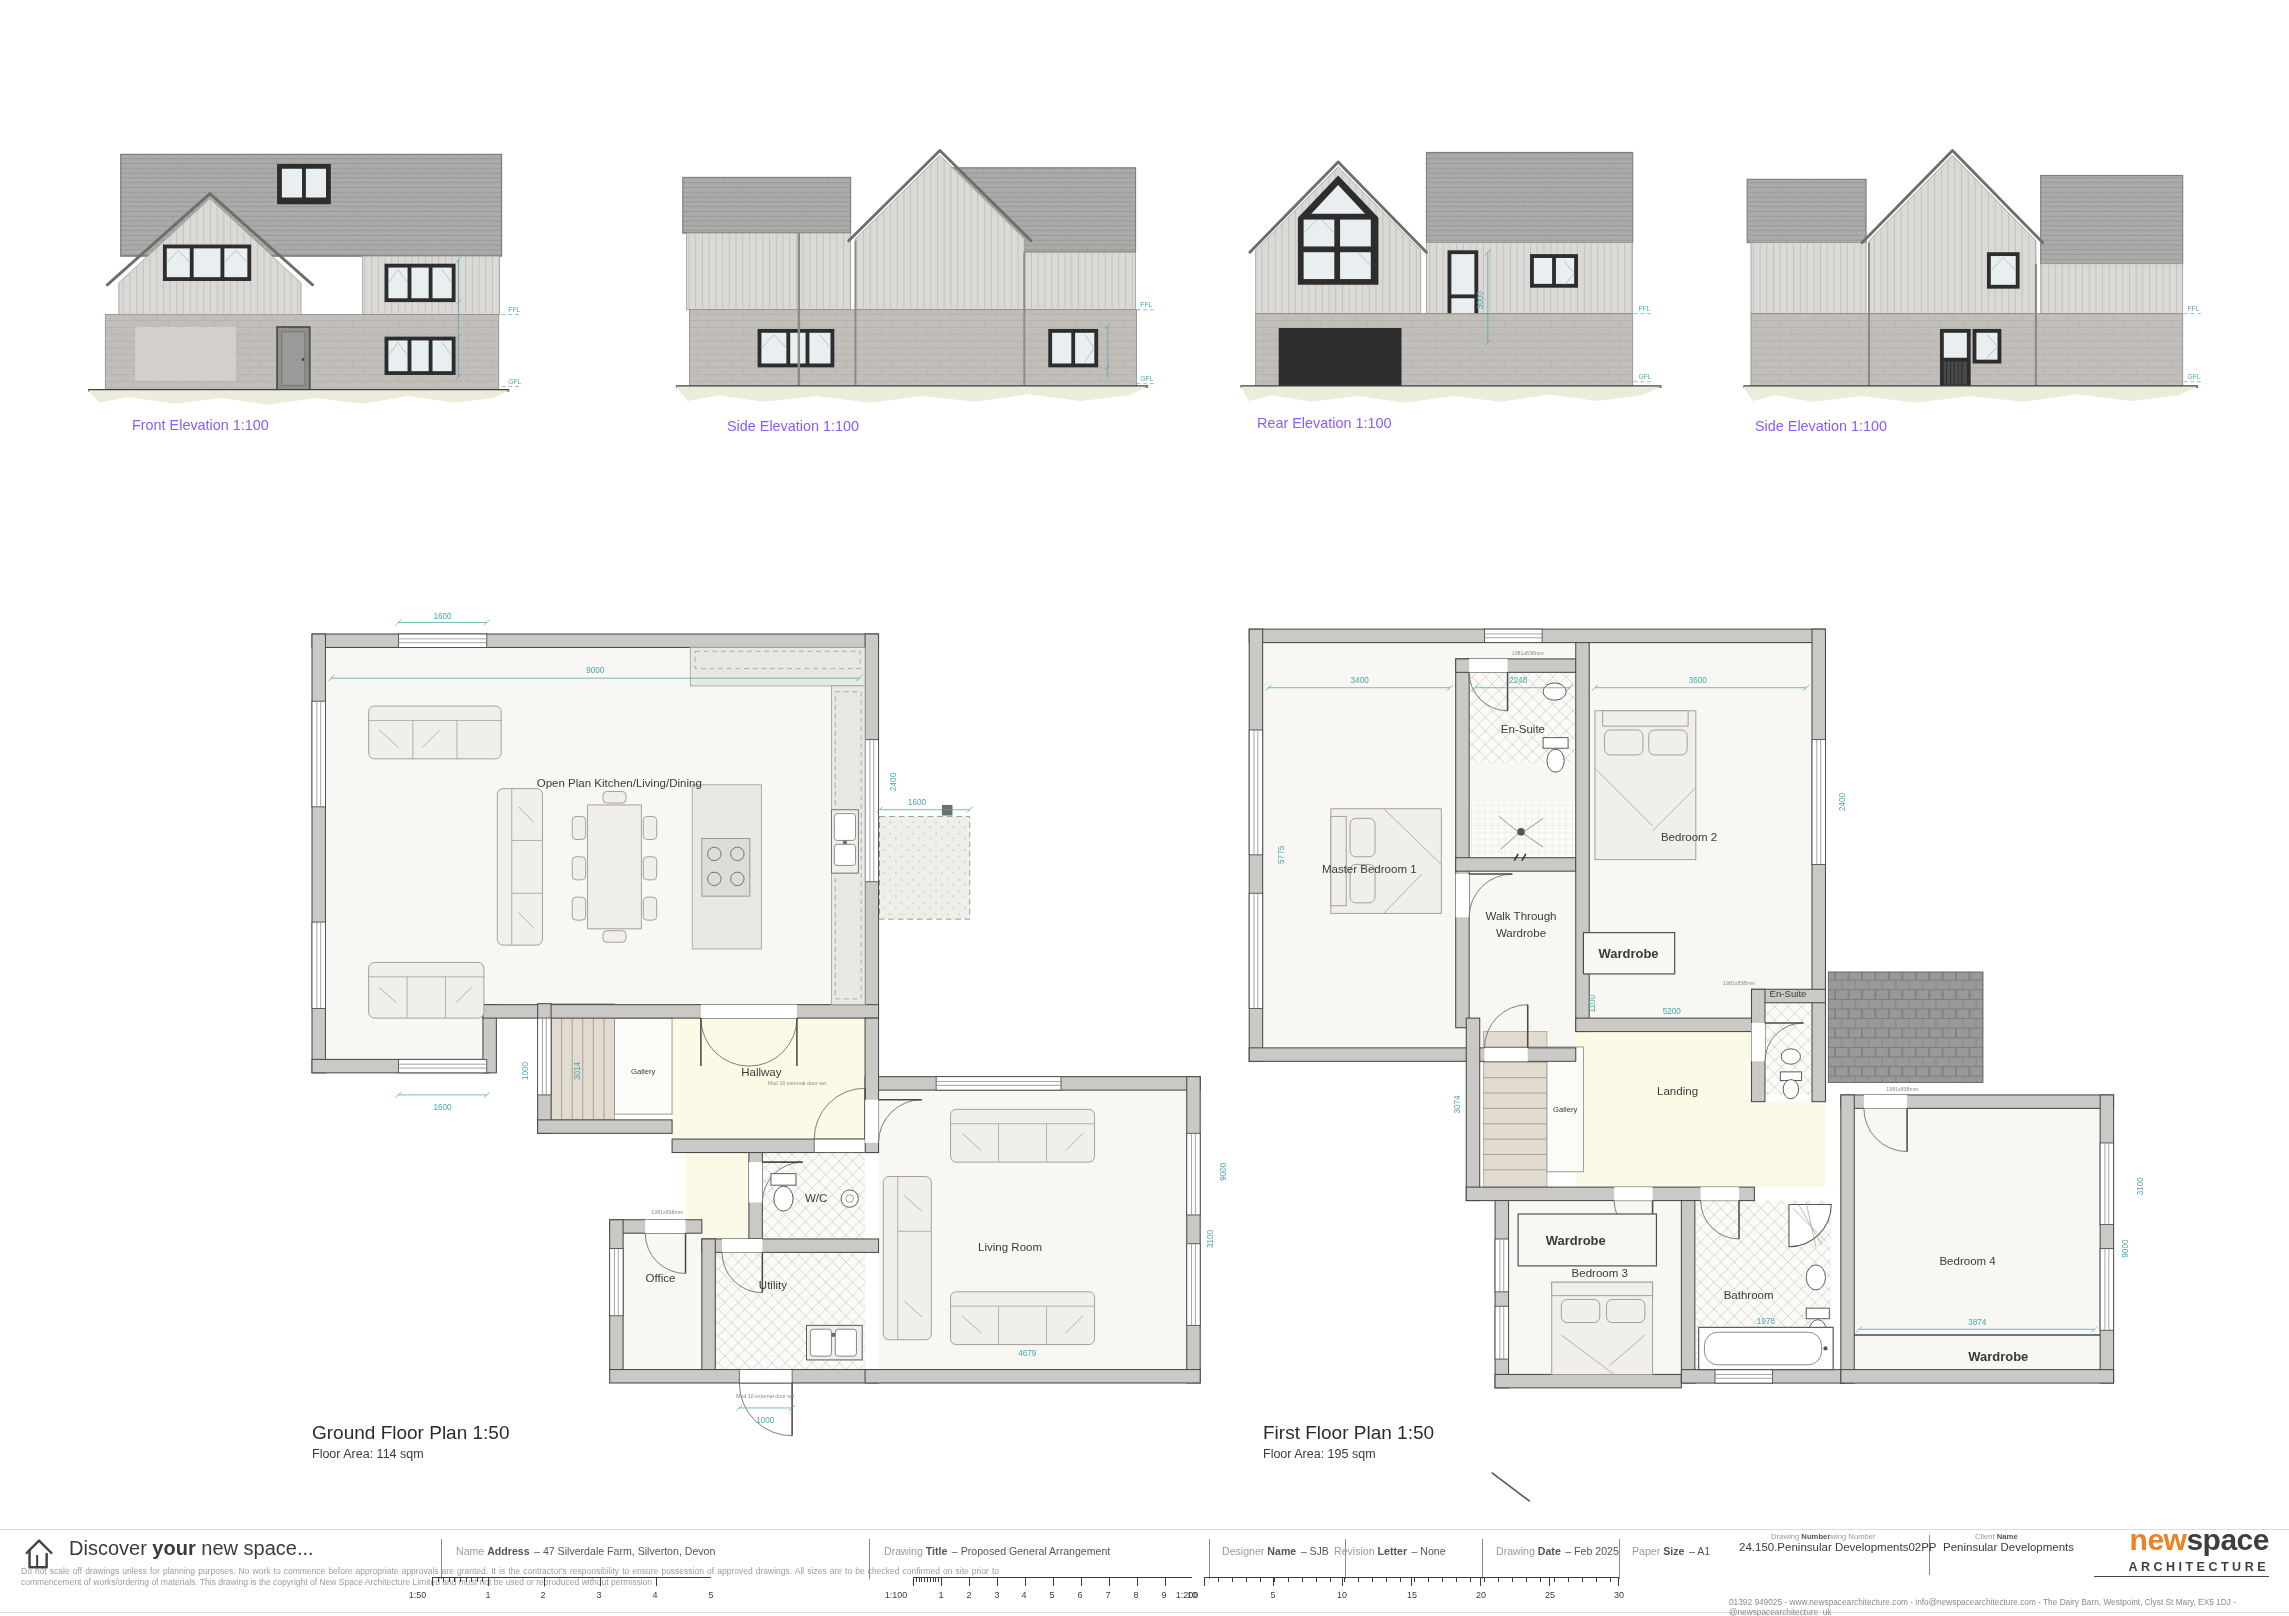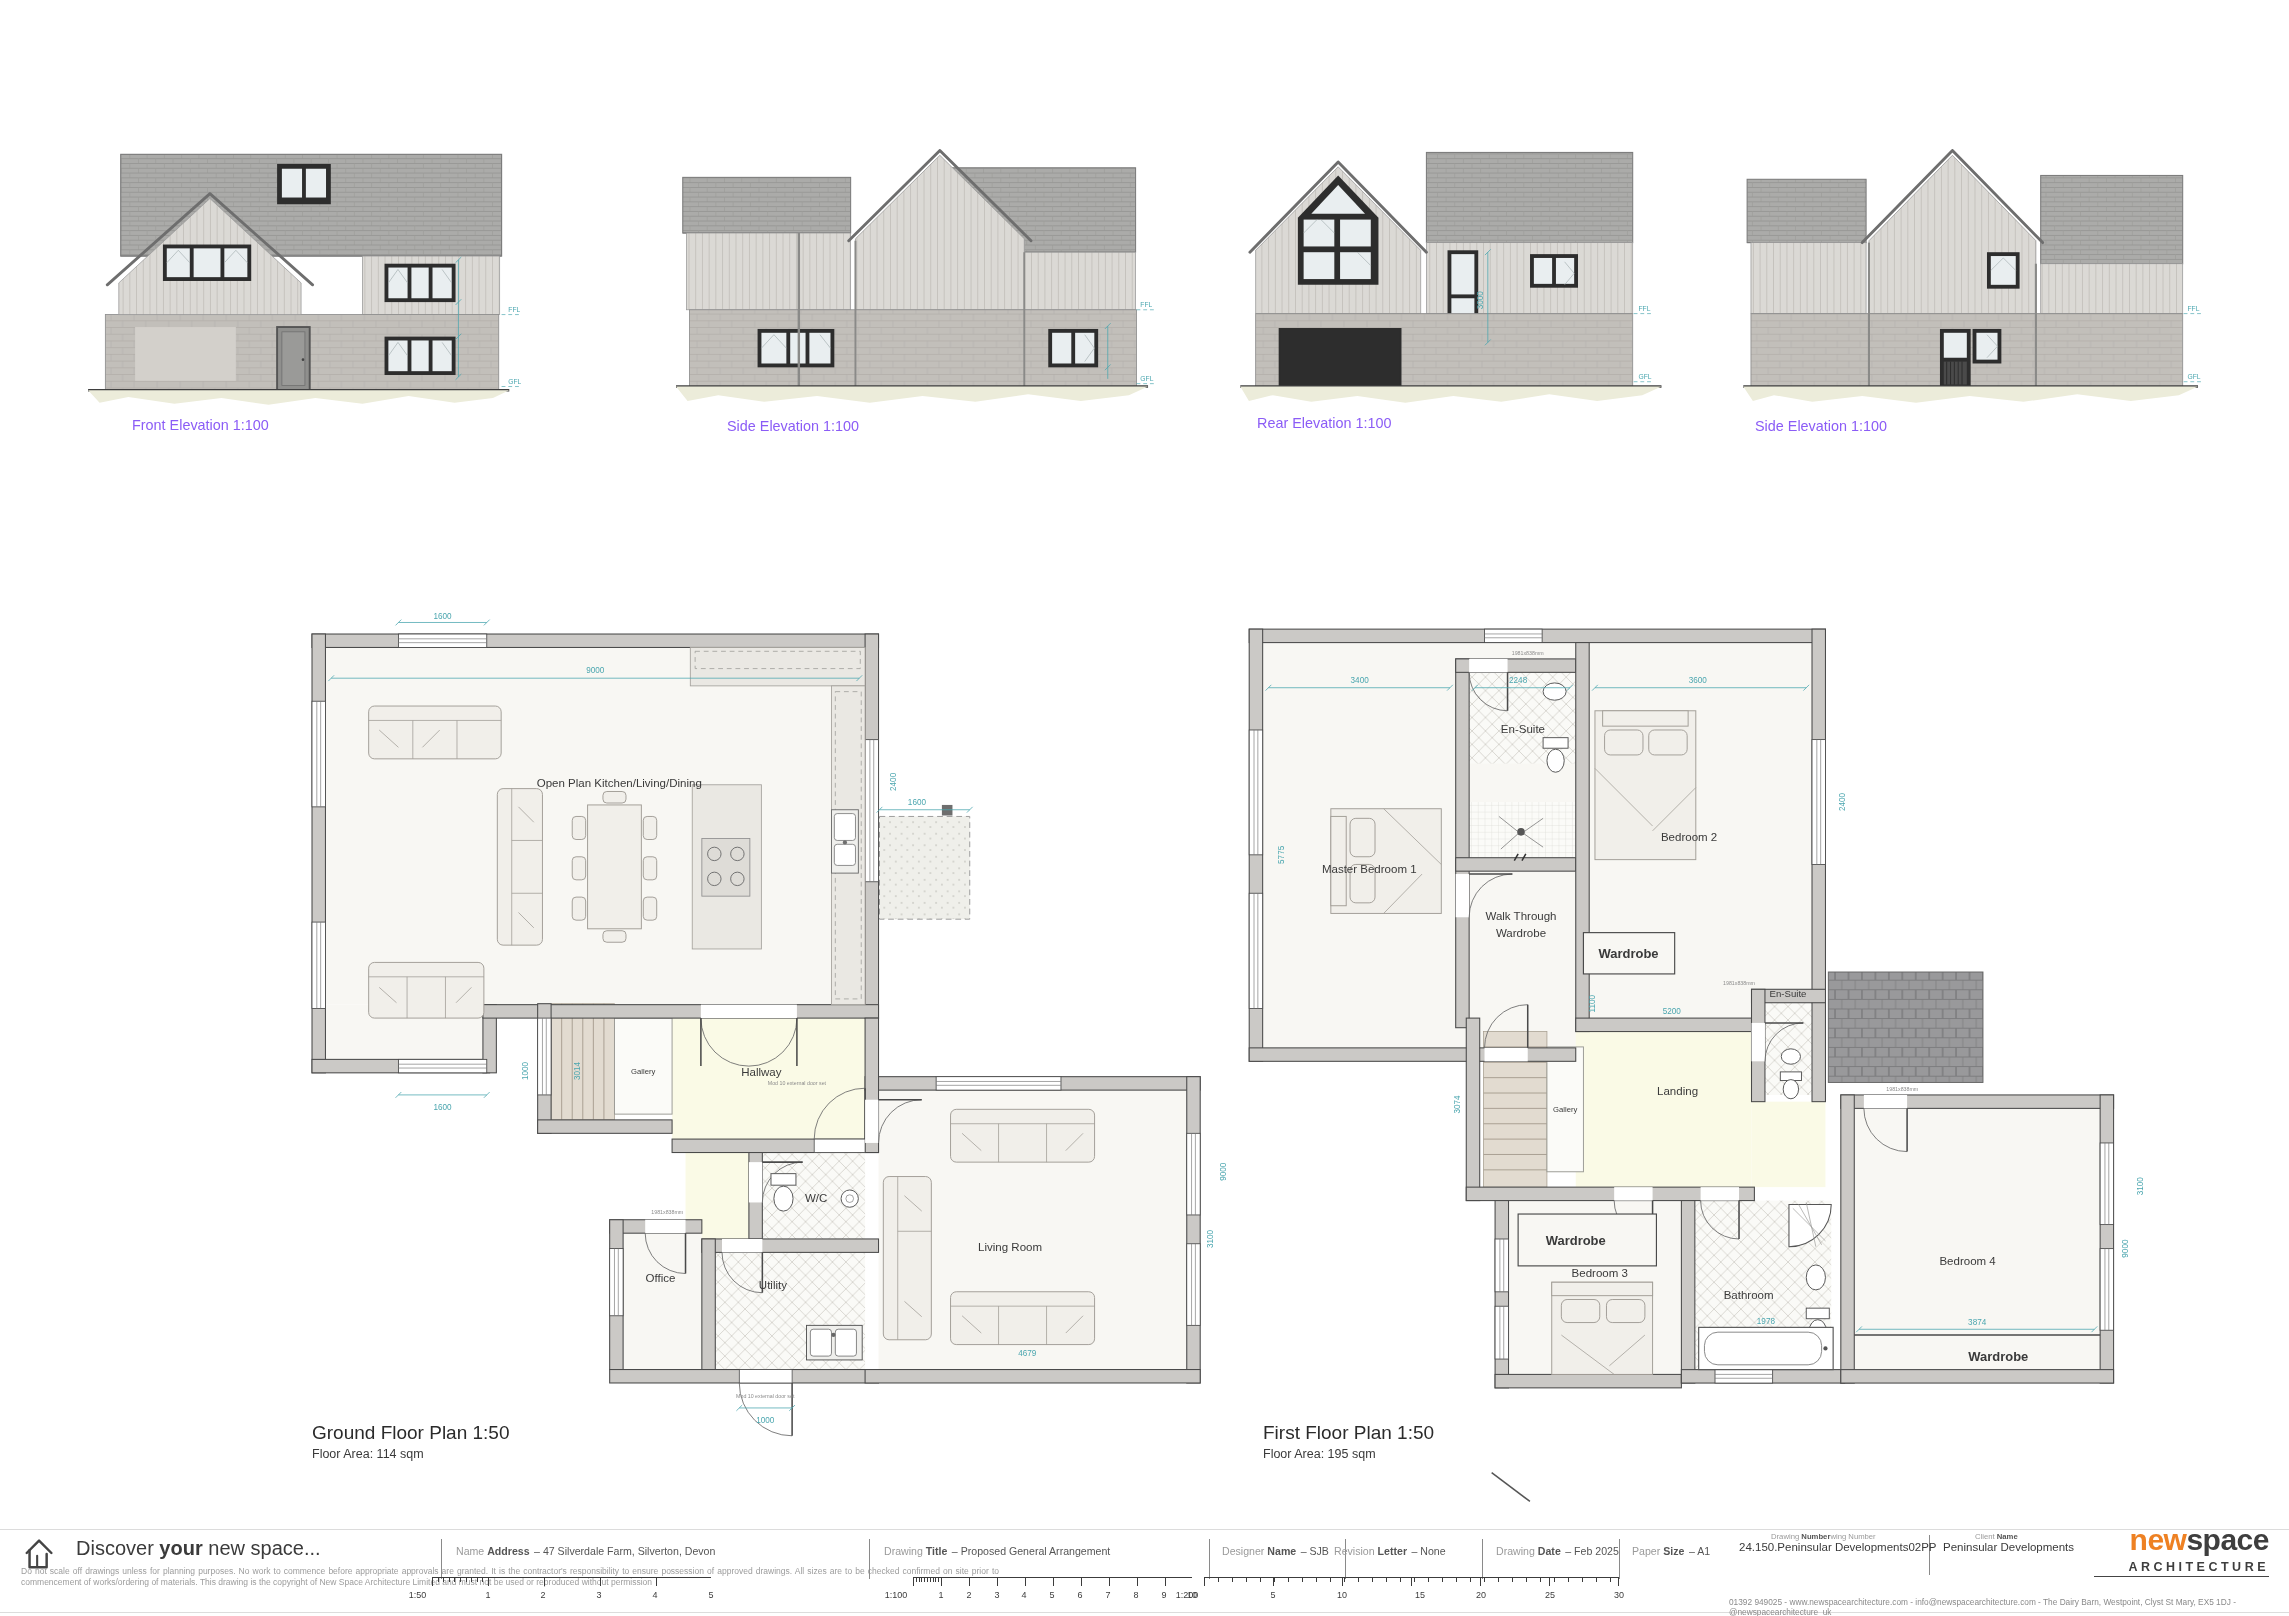--- a/index.html
+++ b/index.html
@@ -759,21 +759,21 @@
 </svg>
 
 <div class="abs hair" style="left:0;top:1529px;width:2289px"></div>
 <div class="abs hair" style="left:0;top:1612px;width:2289px"></div>
 
 <svg class="abs" style="left:21px;top:1534px" width="38" height="38" viewBox="0 0 40 40">
   <path d="M6,20 L19,7 L32,20" fill="none" stroke="#444" stroke-width="2.6" stroke-linecap="round" stroke-linejoin="round"></path>
   <path d="M9,17 V35 H27 V21" fill="none" stroke="#444" stroke-width="2.6" stroke-linecap="round" stroke-linejoin="round"></path>
   <path d="M17,35 V23" fill="none" stroke="#444" stroke-width="2.2" stroke-linecap="round"></path>
 </svg>
-<div class="abs tagline" style="left:76px;top:1537px">
+<div class="abs tagline" style="left:69px;top:1537px">
   <span>Discover </span><b>your</b><span> new space...</span>
 </div>
 <div class="abs disc" style="left:21px;top:1566px;width:978px">Do not scale off drawings unless for planning purposes. No work to commence before appropriate approvals are granted. It is the contractor's responsibility to ensure possession of approved drawings. All sizes are to be checked confirmed on site prior to commencement of works/ordering of materials. This drawing is the copyright of New Space Architecture Limited and must not be used or reproduced without permission</div>
 
 <div class="abs divider" style="left:441px;top:1539px;height:40px"></div>
 <div class="abs divider" style="left:869px;top:1539px;height:40px"></div>
 <div class="abs divider" style="left:1209px;top:1539px;height:40px"></div>
 <div class="abs divider" style="left:1345px;top:1539px;height:40px"></div>
 <div class="abs divider" style="left:1482px;top:1539px;height:40px"></div>
 <div class="abs divider" style="left:1619px;top:1539px;height:40px"></div>
@@ -827,21 +827,21 @@
   <span class="rnum" style="left:195px">7</span>
   <span class="rnum" style="left:223px">8</span>
   <span class="rnum" style="left:251px">9</span>
   <span class="rnum" style="left:279px">10</span>
 </div>
 <div class="abs ruler" style="left:1204px;top:1577px;width:415px;--seg:69px">
   <div class="fine" style="width:415px;--fseg:14px"></div>
   <span class="rlab">1:200</span>
   <span class="rnum" style="left:69px">5</span>
   <span class="rnum" style="left:138px">10</span>
-  <span class="rnum" style="left:216px">15</span>
+  <span class="rnum" style="left:208px">15</span>
   <span class="rnum" style="left:277px">20</span>
   <span class="rnum" style="left:346px">25</span>
   <span class="rnum" style="left:415px">30</span>
 </div>
 
 <div class="abs" style="left:2065px;top:1523px;width:204px;text-align:right">
   <span class="logo-new">new</span><span class="logo-space">space</span><br>
   <span class="logo-arch">ARCHITECTURE</span>
 </div>
 <div class="abs" style="left:2094px;top:1576px;width:175px;height:1.4px;background:#444"></div>

